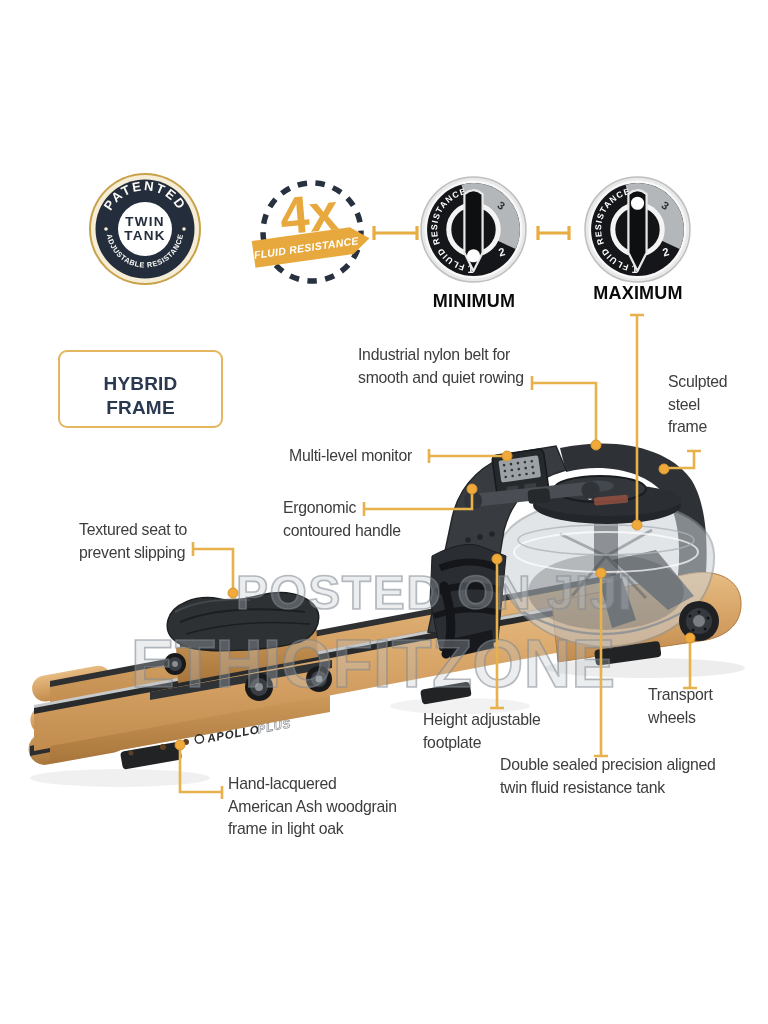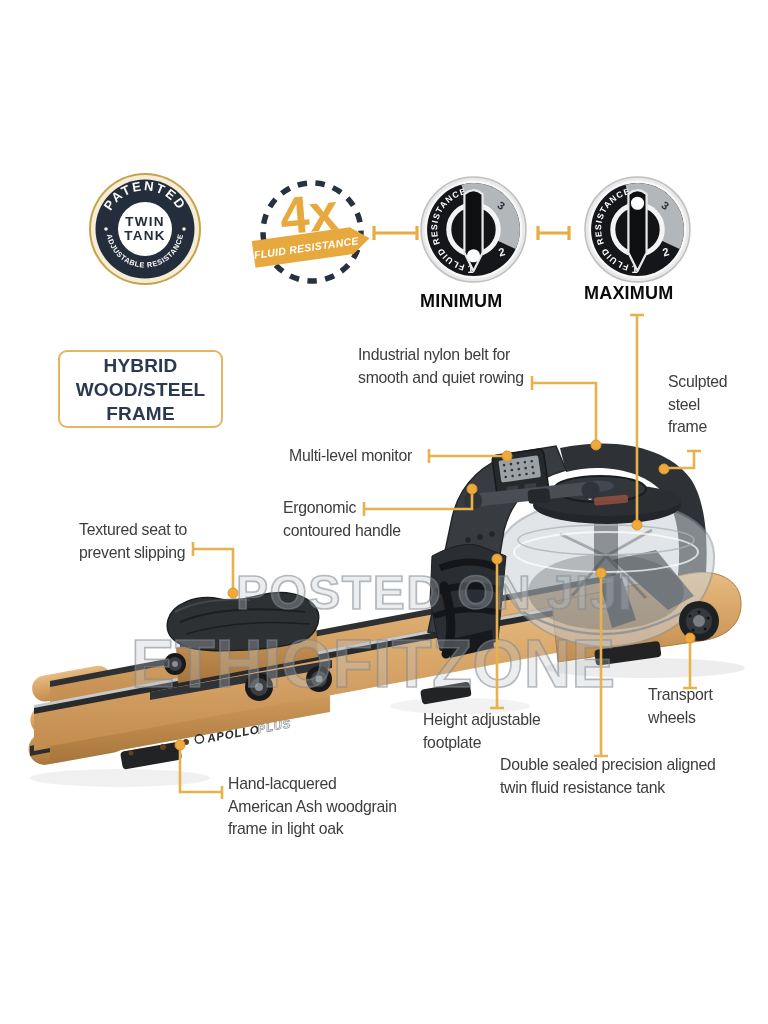--- a/index.html
+++ b/index.html
@@ -6,24 +6,24 @@
   html,body { background:#fff; }
   .canvas { position:relative; width:768px; height:1024px; background:#ffffff; overflow:hidden;
             font-family:"Liberation Sans","DejaVu Sans",sans-serif; }
   svg.layer, .layer { position:absolute; left:0; top:0; }
   .z1 { z-index:1; } .z5 { z-index:5; }
 
   .callout-label { position:absolute; color:#3D3D3D; font-size:17px; line-height:22.5px;
                    letter-spacing:-0.3px; transform:scaleX(0.93); transform-origin:0 0;
                    white-space:nowrap; z-index:6; }
   .dial-label { position:absolute; width:108px; font-size:18px; font-weight:800; color:#0B0B0B;
-                letter-spacing:0.2px; z-index:6; }
+                text-align:center; letter-spacing:0.2px; z-index:6; }
   .feature-box { position:absolute; left:58px; top:350px; width:165px; height:78px;
                  border:2.5px solid #E4B65F; border-radius:9px; background:#fff; text-align:center;
-                 padding-top:2px; color:#2A3850; font-weight:700; font-size:19px; line-height:24px;
+                 padding-top:20px; color:#2A3850; font-weight:700; font-size:19px; line-height:24px;
                  letter-spacing:0.2px; z-index:6; }
   .wm { position:absolute; white-space:nowrap; color:rgba(190,197,203,0.30);
         -webkit-text-stroke:1.7px rgba(125,135,144,0.55); z-index:2; font-weight:600; }
   #wm-primary { left:236px; top:565px; font-size:48px; letter-spacing:1.5px; }
   #wm-secondary { left:131px; top:624px; font-size:68px; letter-spacing:0.5px;
                   transform:scaleX(0.96); transform-origin:0 0; }
   .badge-svg { position:absolute; z-index:6; }
 </style>
 </head>
 <body>
@@ -358,21 +358,20 @@
     <circle cx="53" cy="53" r="24.5" fill="none" stroke="#F4F4F4" stroke-width="5"></circle>
     <path d="M 44,18 Q 53,10 62,18 L 62,76 L 53,94 L 44,76 Z" fill="#0D0F11" stroke="#E8E8E8" stroke-width="2.2" stroke-linejoin="round"></path>
     <circle cx="53" cy="27" r="6.5" fill="#FFFFFF"></circle>
   </svg>
 
   <div class="dial-label" style="left:420px; top:291px;">MINIMUM</div>
   <div class="dial-label" style="left:584px; top:283px;">MAXIMUM</div>
 
   <div class="feature-box">
     <div>HYBRID</div>
-    <div>WOOD/STEEL</div>
     <div>FRAME</div>
   </div>
 
   <div class="callout-label" style="left:358px; top:344px;">
     <div>Industrial nylon belt for</div>
     <div>smooth and quiet rowing</div>
   </div>
 
   <div class="callout-label" style="left:668px; top:371px;">
     <div>Sculpted</div>

